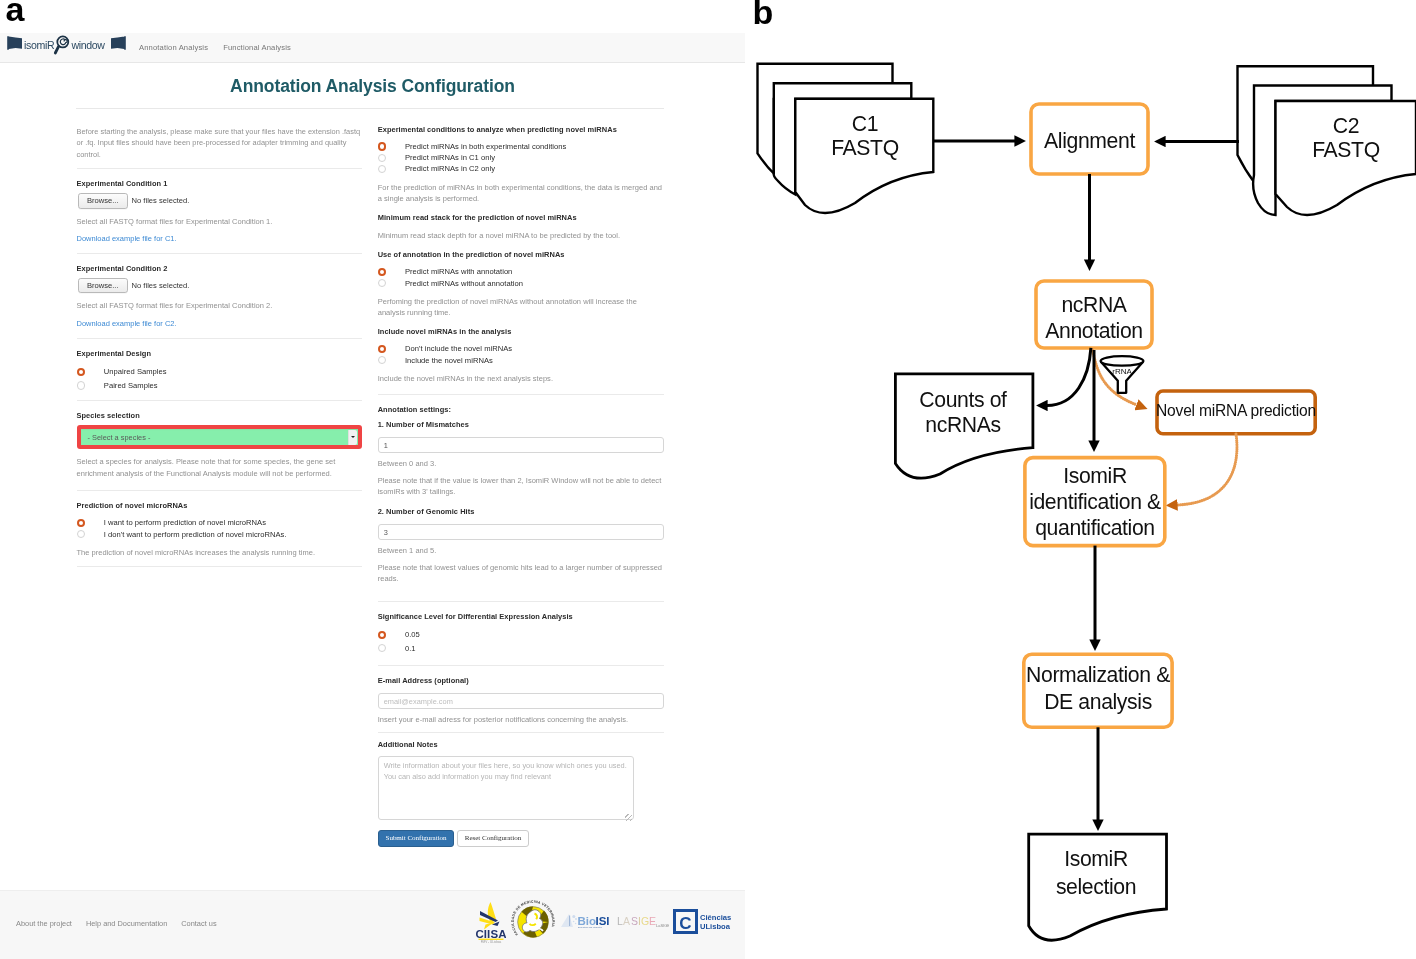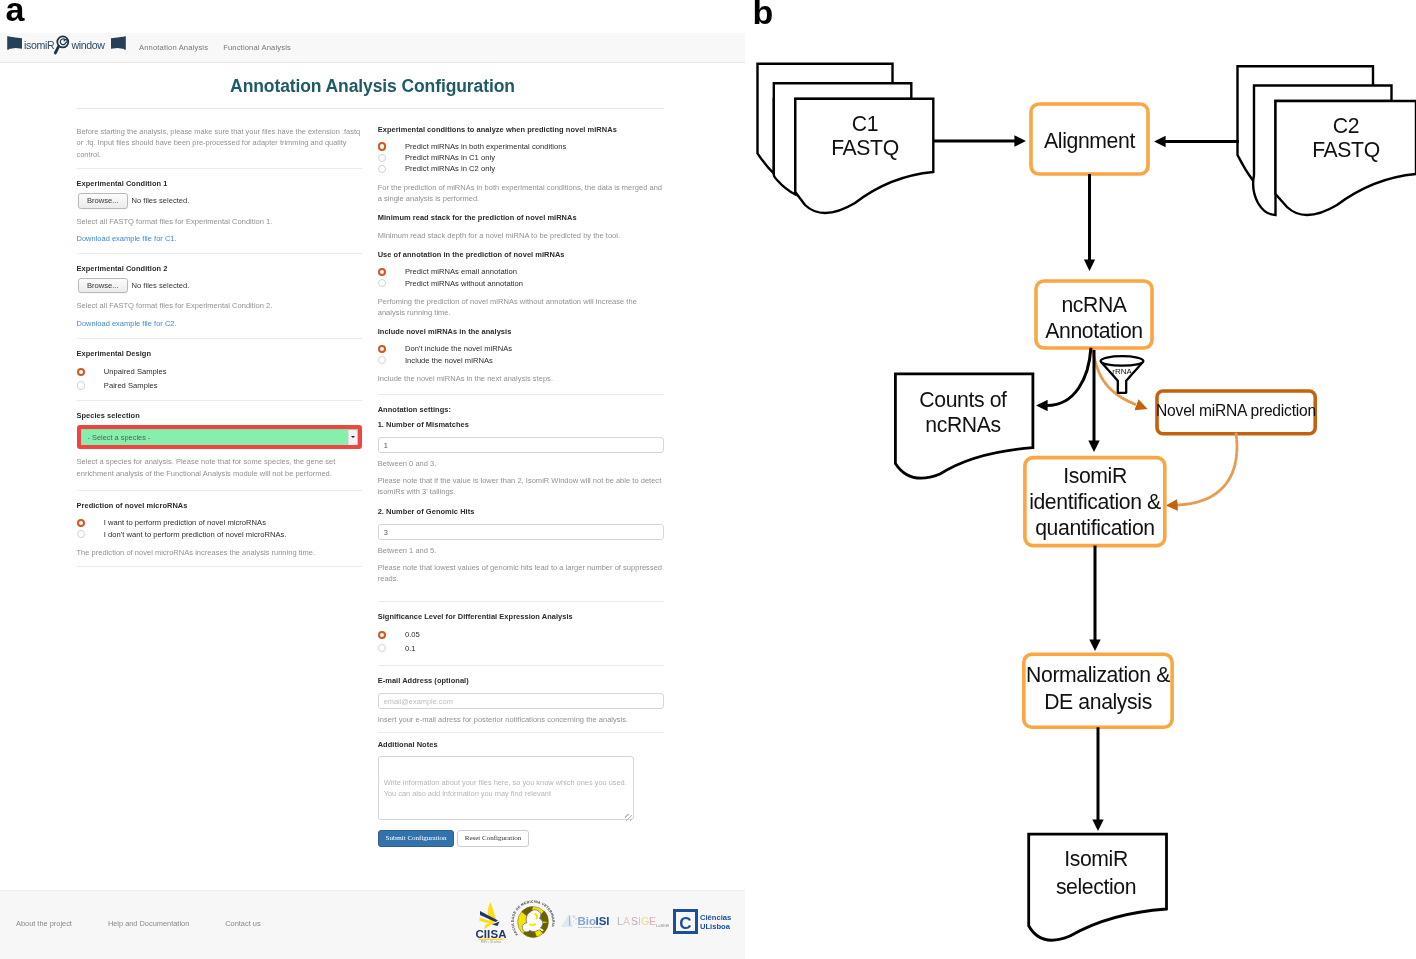--- a/index.html
+++ b/index.html
@@ -61,31 +61,31 @@
 .radio-lab{font-size:7.6px;color:#2b2b2b;letter-spacing:0.02px;}
 
 .sel{width:100%;height:24px;margin-top:2px;border:4px solid #ef4444;border-radius:3px;background:#86efac;box-sizing:border-box;
   position:relative;display:flex;align-items:center;box-shadow:inset 0 1px 1px rgba(0,0,0,0.04);}
 .sel-val{font-size:7.4px;color:#5a5a5a;padding-left:7px;}
 .sel-btn{position:absolute;right:0.5px;top:0.5px;bottom:0.5px;width:8.5px;background:#f2f2f2;border-left:1px solid #e0e0e0;border-radius:0 2px 2px 0;}
 .sel-btn::after{content:"";position:absolute;left:2.3px;top:6.2px;border-left:2.1px solid transparent;border-right:2.1px solid transparent;border-top:2.6px solid #222;}
 input.txt{width:100%;height:16px;margin-top:2px;font-size:7.4px;color:#555;border:1px solid #d6d6d6;border-radius:3px;background:#fff;padding:0 5px;
   box-sizing:border-box;font-family:"Liberation Sans",sans-serif;}
 input.txt::placeholder{color:#bdbdbd;}
-textarea.ta{width:256px;height:64.6px;font-size:7.4px;color:#555;border:1px solid #d6d6d6;border-radius:3px;background:#fff;padding:20px 5px;
+textarea.ta{width:256px;height:64.6px;font-size:7.4px;color:#555;border:1px solid #d6d6d6;border-radius:3px;background:#fff;padding:3px 5px;
   box-sizing:border-box;font-family:"Liberation Sans",sans-serif;line-height:1.55;resize:none;}
 textarea.ta::placeholder{color:#b5b5b5;}
 
 .btn-row{display:flex;gap:2.6px;margin-top:5.5px;}
 .btn{font-size:7.1px;border-radius:3px;padding:3.8px 6.8px;line-height:1.1;letter-spacing:-0.05px;font-family:Liberation Serif, serif;}
 .btn-primary{background:#3272ad;border:1px solid #2a5f8f;color:#fff;}
 .btn-default{background:#fff;border:1px solid #cccccc;color:#333;}
 
 .footer{position:absolute;left:0;top:860px;width:745px;height:69px;background:#f7f7f7;border-top:1px solid #eee;}
-.footer-links{position:absolute;left:16px;top:28px;display:flex;gap:36px;}
+.footer-links{position:absolute;left:16px;top:28px;display:flex;gap:14px;}
 .footer-links a{font-size:7.4px;color:#888;text-decoration:none;}
 .logos{position:absolute;left:476px;top:-4px;height:69px;display:flex;align-items:center;gap:4px;}
 .logos svg{display:block;}
 .logo-ciisa{margin-top:2px;}
 
 
 #panel-b{position:absolute;left:745px;top:0;width:671px;height:959px;}
 .fc-t{font-family:"Liberation Sans",sans-serif;font-size:21.2px;fill:#111;text-anchor:middle;letter-spacing:-0.38px;}
 .fc-t2{font-family:"Liberation Sans",sans-serif;font-size:15.6px;fill:#111;text-anchor:middle;letter-spacing:-0.22px;}
 .fc-small{font-family:"Liberation Sans",sans-serif;font-size:8px;fill:#111;text-anchor:middle;}
@@ -196,21 +196,21 @@
       </div>
       <div class="grp" data-name="field-minimum-read-stack">
         <div class="fld-label" data-name="minimum-read-stack-label">Minimum read stack for the prediction of novel miRNAs</div>
         <div class="help" data-name="minimum-read-stack-help">Minimum read stack depth for a novel miRNA to be predicted by the tool.</div>
       </div>
       <div class="grp" data-name="field-use-of-annotation">
         <div class="fld-label" data-name="use-of-annotation-label">Use of annotation in the prediction of novel miRNAs</div>
         <div class="radio-list" data-name="use-of-annotation-options">
           <label class="radio-row" data-name="use-of-annotation-option-0">
             <span class="radio on" data-name="radio-use-of-annotation-0"></span>
-            <span class="radio-lab" data-name="radio-label-use-of-annotation-0">Predict miRNAs email annotation</span>
+            <span class="radio-lab" data-name="radio-label-use-of-annotation-0">Predict miRNAs with annotation</span>
           </label>
           <label class="radio-row" data-name="use-of-annotation-option-1">
             <span class="radio" data-name="radio-use-of-annotation-1"></span>
             <span class="radio-lab" data-name="radio-label-use-of-annotation-1">Predict miRNAs without annotation</span>
           </label>
         </div>
         <div class="help" data-name="use-of-annotation-help">Perfoming the prediction of novel miRNAs without annotation will increase the analysis running time.</div>
       </div>
       <div class="grp" data-name="field-include-novel-mirnas">
         <div class="fld-label" data-name="include-novel-mirnas-label">Include novel miRNAs in the analysis</div>

